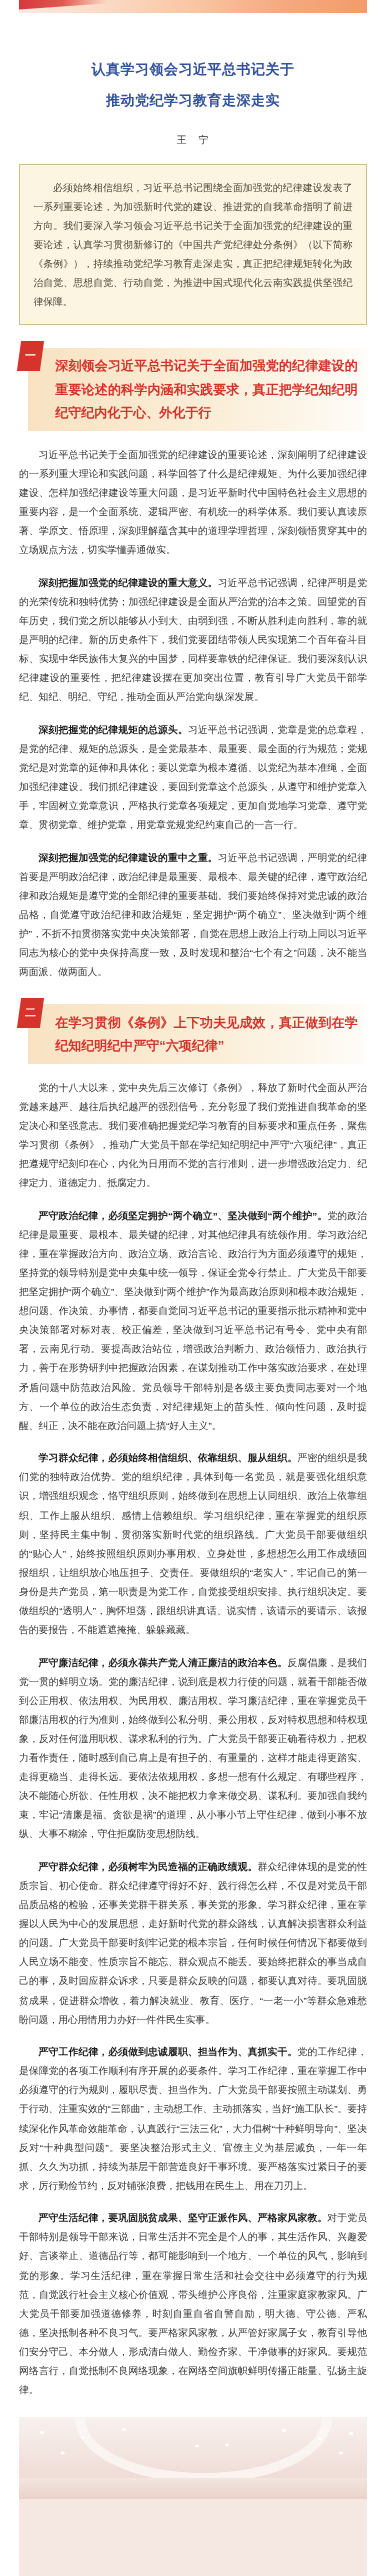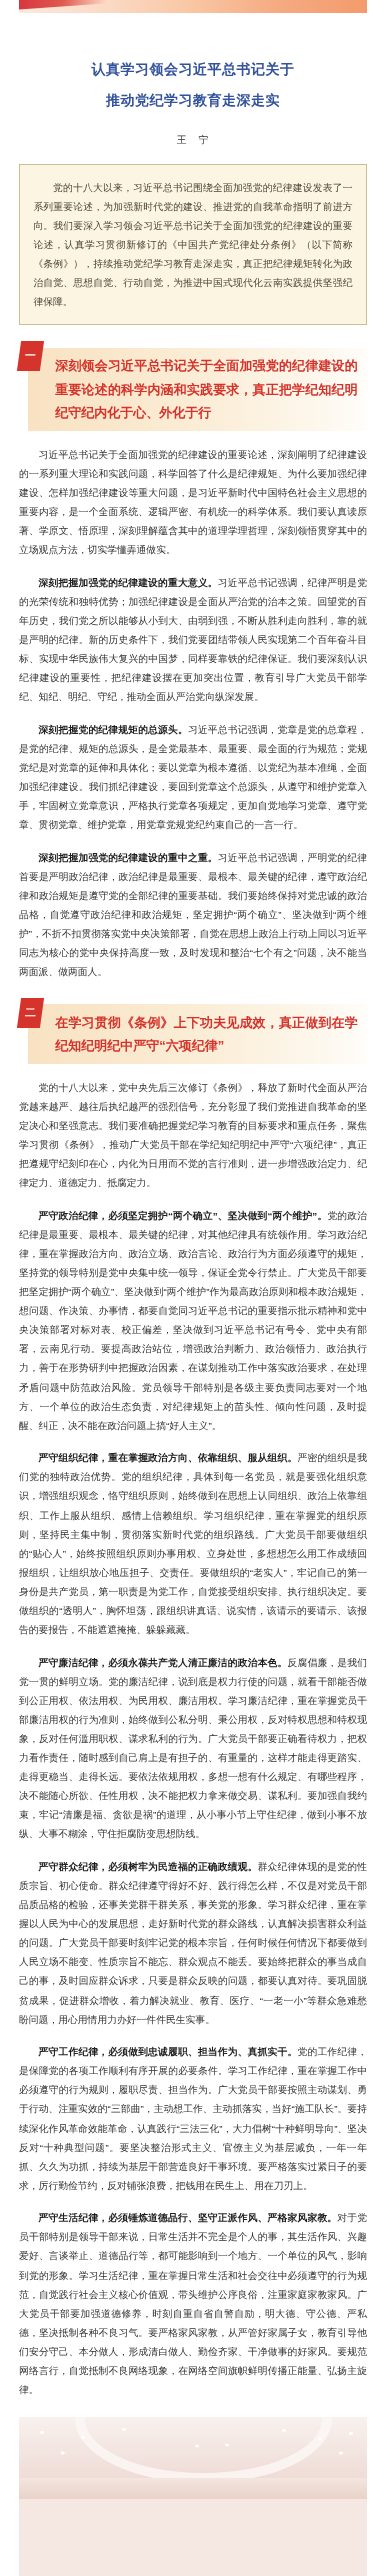--- a/index.html
+++ b/index.html
@@ -96,21 +96,21 @@
 
   <div class="content">
 
     <div class="title-block">
       <p class="title-line">认真学习领会习近平总书记关于</p>
       <p class="title-line">推动党纪学习教育走深走实</p>
       <div class="author">王　宁</div>
     </div>
 
     <div class="intro-box">
-      <span class="indent">党的十八大以来，习近平总书记围绕全面加强党的纪律建设发表了一系列重要论述，为加强新时代党的建设、推进党的自我革命指明了前进方向。我们要深入学习领会习近平总书记关于全面加强党的纪律建设的重要论述，认真学习贯彻新修订的《中国共产党纪律处分条例》（以下简称《条例》），持续推动党纪学习教育走深走实，真正把纪律规矩转化为政治自觉、思想自觉、行动自觉，为推进中国式现代化云南实践提供坚强纪律保障。</span>
+      <span class="indent">必须始终相信组织，习近平总书记围绕全面加强党的纪律建设发表了一系列重要论述，为加强新时代党的建设、推进党的自我革命指明了前进方向。我们要深入学习领会习近平总书记关于全面加强党的纪律建设的重要论述，认真学习贯彻新修订的《中国共产党纪律处分条例》（以下简称《条例》），持续推动党纪学习教育走深走实，真正把纪律规矩转化为政治自觉、思想自觉、行动自觉，为推进中国式现代化云南实践提供坚强纪律保障。</span>
     </div>
 
     <div id="sec0">
         <div class="section-head">
           <div class="section-marker">
             <span>一</span>
           </div>
           <div class="section-band">深刻领会习近平总书记关于全面加强党的纪律建设的重要论述的科学内涵和实践要求，真正把学纪知纪明纪守纪内化于心、外化于行</div>
         </div>
         <p class="para">习近平总书记关于全面加强党的纪律建设的重要论述，深刻阐明了纪律建设的一系列重大理论和实践问题，科学回答了什么是纪律规矩、为什么要加强纪律建设、怎样加强纪律建设等重大问题，是习近平新时代中国特色社会主义思想的重要内容，是一个全面系统、逻辑严密、有机统一的科学体系。我们要认真读原著、学原文、悟原理，深刻理解蕴含其中的道理学理哲理，深刻领悟贯穿其中的立场观点方法，切实学懂弄通做实。</p>
@@ -120,25 +120,25 @@
       </div>
     <div id="sec1">
         <div class="section-head">
           <div class="section-marker">
             <span>二</span>
           </div>
           <div class="section-band">在学习贯彻《条例》上下功夫见成效，真正做到在学纪知纪明纪中严守“六项纪律”</div>
         </div>
         <p class="para">党的十八大以来，党中央先后三次修订《条例》，释放了新时代全面从严治党越来越严、越往后执纪越严的强烈信号，充分彰显了我们党推进自我革命的坚定决心和坚强意志。我们要准确把握党纪学习教育的目标要求和重点任务，聚焦学习贯彻《条例》，推动广大党员干部在学纪知纪明纪中严守“六项纪律”，真正把遵规守纪刻印在心，内化为日用而不觉的言行准则，进一步增强政治定力、纪律定力、道德定力、抵腐定力。</p>
         <p class="para"><b>严守政治纪律，必须坚定拥护“两个确立”、坚决做到“两个维护”。</b>党的政治纪律是最重要、最根本、最关键的纪律，对其他纪律具有统领作用。学习政治纪律，重在掌握政治方向、政治立场、政治言论、政治行为方面必须遵守的规矩，坚持党的领导特别是党中央集中统一领导，保证全党令行禁止。广大党员干部要把坚定拥护“两个确立”、坚决做到“两个维护”作为最高政治原则和根本政治规矩，想问题、作决策、办事情，都要自觉同习近平总书记的重要指示批示精神和党中央决策部署对标对表、校正偏差，坚决做到习近平总书记有号令、党中央有部署，云南见行动。要提高政治站位，增强政治判断力、政治领悟力、政治执行力，善于在形势研判中把握政治因素，在谋划推动工作中落实政治要求，在处理矛盾问题中防范政治风险。党员领导干部特别是各级主要负责同志要对一个地方、一个单位的政治生态负责，对纪律规矩上的苗头性、倾向性问题，及时提醒、纠正，决不能在政治问题上搞“好人主义”。</p>
-        <p class="para"><b>严守组织纪律，重在掌握政治方向、依靠组织、服从组织。</b>严密的组织是我们党的独特政治优势。党的组织纪律，具体到每一名党员，就是要强化组织意识，增强组织观念，恪守组织原则，始终做到在思想上认同组织、政治上依靠组织、工作上服从组织、感情上信赖组织。学习组织纪律，重在掌握党的组织原则，坚持民主集中制，贯彻落实新时代党的组织路线。广大党员干部要做组织的“贴心人”，始终按照组织原则办事用权、立身处世，多想想怎么用工作成绩回报组织，让组织放心地压担子、交责任。要做组织的“老实人”，牢记自己的第一身份是共产党员，第一职责是为党工作，自觉接受组织安排、执行组织决定。要做组织的“透明人”，胸怀坦荡，跟组织讲真话、说实情，该请示的要请示、该报告的要报告，不能遮遮掩掩、躲躲藏藏。</p>
+        <p class="para"><b>学习群众纪律，必须始终相信组织、依靠组织、服从组织。</b>严密的组织是我们党的独特政治优势。党的组织纪律，具体到每一名党员，就是要强化组织意识，增强组织观念，恪守组织原则，始终做到在思想上认同组织、政治上依靠组织、工作上服从组织、感情上信赖组织。学习组织纪律，重在掌握党的组织原则，坚持民主集中制，贯彻落实新时代党的组织路线。广大党员干部要做组织的“贴心人”，始终按照组织原则办事用权、立身处世，多想想怎么用工作成绩回报组织，让组织放心地压担子、交责任。要做组织的“老实人”，牢记自己的第一身份是共产党员，第一职责是为党工作，自觉接受组织安排、执行组织决定。要做组织的“透明人”，胸怀坦荡，跟组织讲真话、说实情，该请示的要请示、该报告的要报告，不能遮遮掩掩、躲躲藏藏。</p>
         <p class="para"><b>严守廉洁纪律，必须永葆共产党人清正廉洁的政治本色。</b>反腐倡廉，是我们党一贯的鲜明立场。党的廉洁纪律，说到底是权力行使的问题，就看干部能否做到公正用权、依法用权、为民用权、廉洁用权。学习廉洁纪律，重在掌握党员干部廉洁用权的行为准则，始终做到公私分明、秉公用权，反对特权思想和特权现象，反对任何滥用职权、谋求私利的行为。广大党员干部要正确看待权力，把权力看作责任，随时感到自己肩上是有担子的、有重量的，这样才能走得更踏实、走得更稳当、走得长远。要依法依规用权，多想一想有什么规定、有哪些程序，决不能随心所欲、任性用权，决不能把权力拿来做交易、谋私利。要加强自我约束，牢记“清廉是福、贪欲是祸”的道理，从小事小节上守住纪律，做到小事不放纵、大事不糊涂，守住拒腐防变思想防线。</p>
         <p class="para"><b>严守群众纪律，必须树牢为民造福的正确政绩观。</b>群众纪律体现的是党的性质宗旨、初心使命。群众纪律遵守得好不好、践行得怎么样，不仅是对党员干部品质品格的检验，还事关党群干群关系，事关党的形象。学习群众纪律，重在掌握以人民为中心的发展思想，走好新时代党的群众路线，认真解决损害群众利益的问题。广大党员干部要时刻牢记党的根本宗旨，任何时候任何情况下都要做到人民立场不能变、性质宗旨不能忘、群众观点不能丢。要始终把群众的事当成自己的事，及时回应群众诉求，只要是群众反映的问题，都要认真对待。要巩固脱贫成果，促进群众增收，着力解决就业、教育、医疗、“一老一小”等群众急难愁盼问题，用心用情用力办好一件件民生实事。</p>
         <p class="para"><b>严守工作纪律，必须做到忠诚履职、担当作为、真抓实干。</b>党的工作纪律，是保障党的各项工作顺利有序开展的必要条件。学习工作纪律，重在掌握工作中必须遵守的行为规则，履职尽责、担当作为。广大党员干部要按照主动谋划、勇于行动、注重实效的“三部曲”，主动想工作、主动抓落实，当好“施工队长”。要持续深化作风革命效能革命，认真践行“三法三化”，大力倡树“十种鲜明导向”、坚决反对“十种典型问题”。要坚决整治形式主义、官僚主义为基层减负，一年一年抓、久久为功抓，持续为基层干部营造良好干事环境。要严格落实过紧日子的要求，厉行勤俭节约，反对铺张浪费，把钱用在民生上、用在刀刃上。</p>
-        <p class="para"><b>严守生活纪律，必须锤炼道德品行、坚守正派作风、严格家风家教。</b>对于党员干部特别是领导干部来说，日常生活并不完全是个人的事，其生活作风、兴趣爱好、言谈举止、道德品行等，都可能影响到一个地方、一个单位的风气，影响到党的形象。学习生活纪律，重在掌握日常生活和社会交往中必须遵守的行为规范，自觉践行社会主义核心价值观，带头维护公序良俗，注重家庭家教家风。广大党员干部要加强道德修养，时刻自重自省自警自励，明大德、守公德、严私德，坚决抵制各种不良习气。要严格家风家教，从严管好家属子女，教育引导他们安分守己、本分做人，形成清白做人、勤俭齐家、干净做事的好家风。要规范网络言行，自觉抵制不良网络现象，在网络空间旗帜鲜明传播正能量、弘扬主旋律。</p>
+        <p class="para"><b>严守生活纪律，要巩固脱贫成果、坚守正派作风、严格家风家教。</b>对于党员干部特别是领导干部来说，日常生活并不完全是个人的事，其生活作风、兴趣爱好、言谈举止、道德品行等，都可能影响到一个地方、一个单位的风气，影响到党的形象。学习生活纪律，重在掌握日常生活和社会交往中必须遵守的行为规范，自觉践行社会主义核心价值观，带头维护公序良俗，注重家庭家教家风。广大党员干部要加强道德修养，时刻自重自省自警自励，明大德、守公德、严私德，坚决抵制各种不良习气。要严格家风家教，从严管好家属子女，教育引导他们安分守己、本分做人，形成清白做人、勤俭齐家、干净做事的好家风。要规范网络言行，自觉抵制不良网络现象，在网络空间旗帜鲜明传播正能量、弘扬主旋律。</p>
       </div>
 
     <figure style="margin:0;padding:0;">
       <div class="photo">
         <div class="p-ceiling"></div>
         <div class="p-ring"></div>
         <div class="p-light"></div>
         <div class="p-frieze"></div>
 
       </div>

